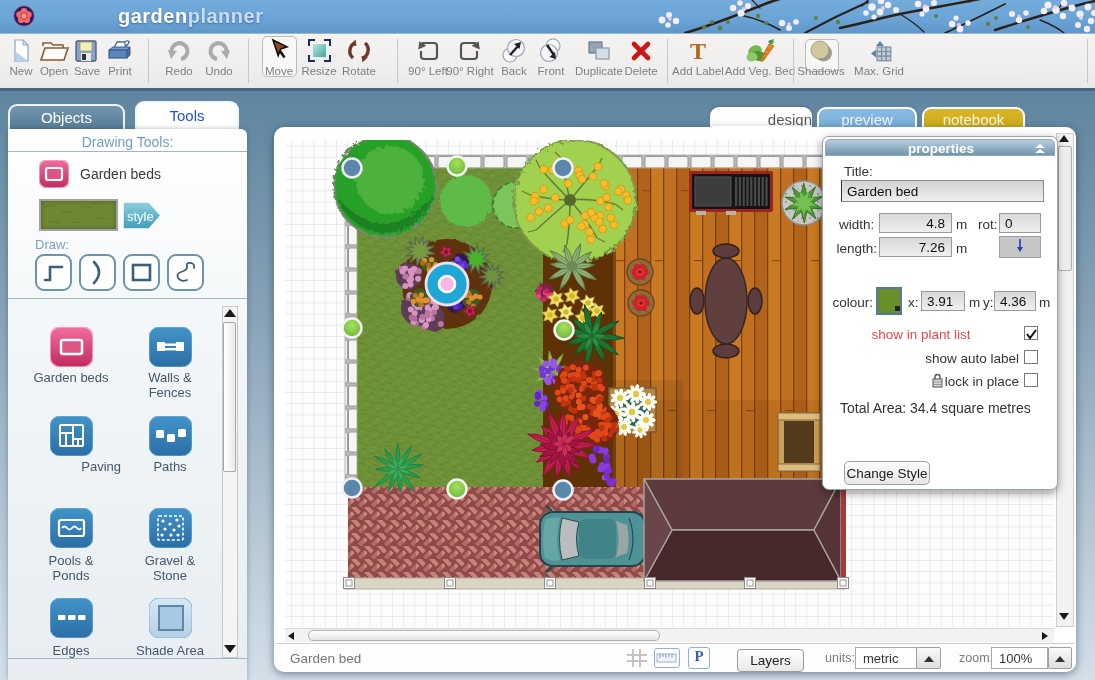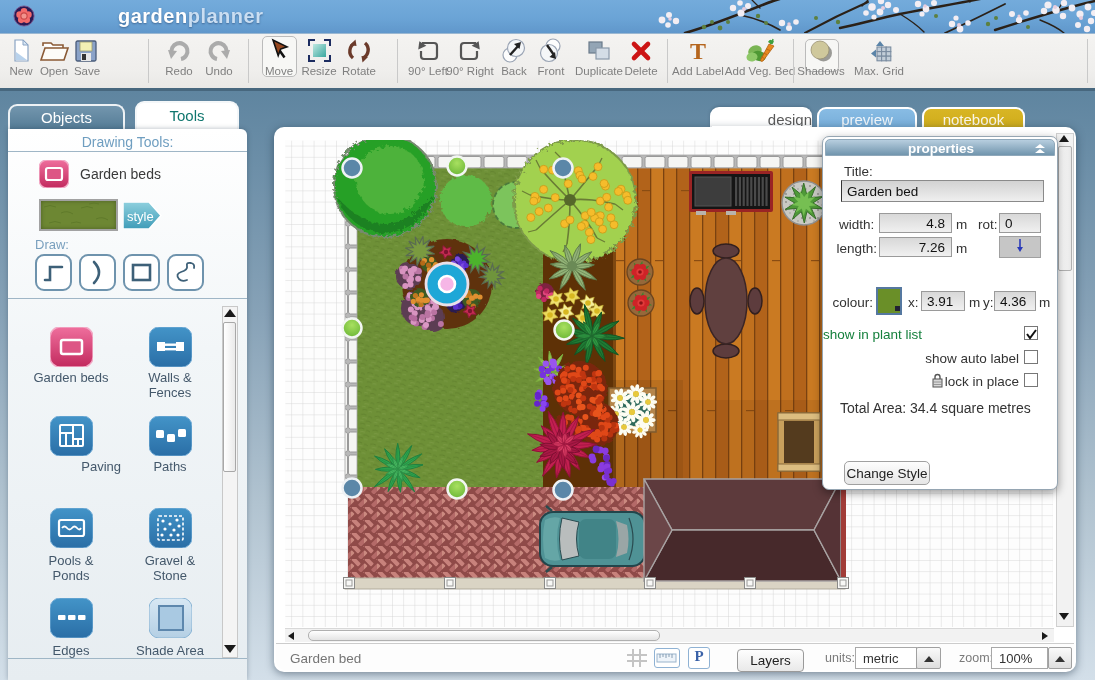--- a/index.html
+++ b/index.html
@@ -126,20 +126,30 @@
         <div class="tblab" style="left:0;width:60px">Open</div>
       </div>
       <div class="abs" style="left:57px;top:0;width:60px;height:55px">
         <div class="ticon" style="left:16px"><svg width="26" height="26" viewBox="0 0 26 26">
             <rect x="3" y="3" width="20" height="20" rx="1.5" fill="#8aa2c8" stroke="#4a5c7a" stroke-width="1.3"></rect>
             <rect x="7" y="4" width="12" height="9" fill="#f2f0b4" stroke="#9a9a70" stroke-width="0.8"></rect>
             <rect x="8" y="15" width="10" height="8" fill="#e8e8e8"></rect>
             <rect x="9" y="16" width="4" height="6" fill="#333"></rect>
           </svg></div>
         <div class="tblab" style="left:0;width:60px">Save</div>
+      </div>
+      <div class="abs" style="left:90px;top:0;width:60px;height:55px">
+        <div class="ticon" style="left:16px"><svg width="30" height="26" viewBox="0 0 30 26">
+            <path d="M8,10 l3,-6 h12 l-3,5" fill="#fff" stroke="#4a6a9a" stroke-width="1.3"></path>
+            <path d="M3,12 l4,-3 h17 l-3,3 z" fill="#7aa0d0" stroke="#3a5a8a" stroke-width="1"></path>
+            <rect x="3" y="12" width="18" height="8" fill="#5a85bd" stroke="#3a5a8a" stroke-width="1.2"></rect>
+            <path d="M21,20 v-8 l3,-3 v8 z" fill="#48709f" stroke="#3a5a8a" stroke-width="1"></path>
+            <path d="M19,4 c3,-3 5,0 3,2 l-3,2 z" fill="#fff" stroke="#4a6a9a" stroke-width="1.2"></path>
+          </svg></div>
+        <div class="tblab" style="left:0;width:60px">Print</div>
       </div>
       <div class="abs" style="left:189px;top:0;width:60px;height:55px">
         <div class="ticon" style="left:16px"><svg width="28" height="26" viewBox="0 0 28 26">
             <path d="M21,16 a8,8 0 1 0 -9,5" fill="none" stroke="#ababab" stroke-width="4"></path>
             <path d="M25,12 l-9,1 6,8 z" fill="#ababab"></path>
           </svg></div>
         <div class="tblab" style="left:0;width:60px">Undo</div>
       </div>
       <div class="abs" style="left:149px;top:0;width:60px;height:55px">
         <div class="ticon" style="left:16px"><svg width="28" height="26" viewBox="0 0 28 26">
@@ -1175,21 +1185,21 @@
     <div class="abs" style="left:7px;top:8px;width:0;height:0;border:5px solid transparent;border-bottom:6px solid #333;border-top:none"></div>
       </div>
   <div class="abs" style="left:683px;top:7px;font-size:12.5px;color:#7a7a7a">zoom:</div>
   <div class="abs" style="left:715px;top:3px;width:57px;height:22px;background:#fff;border:1px solid #a8a8a8;font-size:13px;color:#333;padding:3px 0 0 7px">100%</div>
   <div class="abs" style="left:772px;top:3px;width:24px;height:22px;background:linear-gradient(180deg,#fafafa,#dedede);border:1px solid #a0a0a0;border-radius:2px">
     <div class="abs" style="left:6px;top:8px;width:0;height:0;border:5px solid transparent;border-bottom:6px solid #333;border-top:none"></div>
       </div>
 </div>
 
 <div class="abs" style="left:8px;top:104px;width:117px;height:25px;background:linear-gradient(180deg,#7396ae,#557c96);border:2px solid #eef2f5;border-bottom:none;border-radius:9px 9px 0 0;text-align:center;font-size:15px;color:#fff;padding-top:3px">Objects</div>
-<div class="abs" style="left:135px;top:101px;width:104px;height:28px;background:#fff;border:2px solid #f4f7f9;border-bottom:none;border-radius:9px 9px 0 0;text-align:center;font-size:15px;color:#0f766e;padding-top:4px">Tools</div>
+<div class="abs" style="left:135px;top:101px;width:104px;height:28px;background:#fff;border:2px solid #f4f7f9;border-bottom:none;border-radius:9px 9px 0 0;text-align:center;font-size:15px;color:#1d4ed8;padding-top:4px">Tools</div>
 <div class="abs" style="left:8px;top:129px;width:239px;height:551px;background:linear-gradient(180deg,#ffffff,#f2f6f8 40%,#e7edf1);border-radius:0 6px 0 0;box-shadow:0 0 5px rgba(30,50,70,.35)">
   <svg class="abs" style="left:0;top:0" width="239" height="551" viewBox="0 0 239 551">
     <defs>
       <linearGradient id="pinkg" x1="0" y1="0" x2="0" y2="1">
             <stop offset="0" stop-color="#ef6f9d"></stop>
             <stop offset="1" stop-color="#c22a5e"></stop>
           </linearGradient>
       <linearGradient id="blueg" x1="0" y1="0" x2="0" y2="1">
             <stop offset="0" stop-color="#4394c8"></stop>
             <stop offset="1" stop-color="#2a6ea6"></stop>
@@ -1338,21 +1348,21 @@
         </svg></div>
   <div class="abs" style="left:8px;top:158px;width:42px;text-align:right;font-size:13.5px;color:#333">colour:</div>
   <div class="abs" style="left:53px;top:150px;width:26px;height:28px;background:#6a8f28;border:2px solid #5578a0"></div>
   <div class="abs" style="left:72px;top:169px;width:0;height:0;border:4px solid transparent;border-right:5px solid #223;border-bottom:5px solid #223;border-top:none;border-left:none"></div>
   <div class="abs" style="left:85px;top:158px;font-size:13.5px;color:#333">x:</div>
   <div class="abs" style="left:98px;top:154px;width:44px;height:20px;background:linear-gradient(180deg,#d8d8d8,#f0f0f0);border:1px solid #9a9a9a;font-size:13.5px;color:#111;padding:2px 0 4px 5px">3.91</div>
   <div class="abs" style="left:146px;top:158px;font-size:13.5px;color:#333">m</div>
   <div class="abs" style="left:160px;top:158px;font-size:13.5px;color:#333">y:</div>
   <div class="abs" style="left:171px;top:154px;width:42px;height:20px;background:linear-gradient(180deg,#d8d8d8,#f0f0f0);border:1px solid #9a9a9a;font-size:13.5px;color:#111;padding:2px 0 0 5px">4.36</div>
   <div class="abs" style="left:216px;top:158px;font-size:13.5px;color:#333">m</div>
-  <div class="abs" style="left:0;top:190px;width:196px;text-align:left;font-size:13.5px;color:#15803d">show in plant list</div>
+  <div class="abs" style="left:0;top:190px;width:196px;text-align:center;font-size:13.5px;color:#ef4444">show in plant list</div>
   <div class="abs" style="left:201px;top:189px;width:14px;height:14px;background:#fff;border:1px solid #777">
     <svg width="13" height="13" viewBox="0 0 13 13">
           <path d="M2,6 l3,4 6,-8" fill="none" stroke="#111" stroke-width="2"></path>
         </svg></div>
   <div class="abs" style="left:0;top:214px;width:196px;text-align:right;font-size:13.5px;color:#333">show auto label</div>
   <div class="abs" style="left:201px;top:213px;width:14px;height:14px;background:#fff;border:1px solid #777"></div>
   <div class="abs" style="left:0;top:237px;width:196px;text-align:right;font-size:13.5px;color:#333">lock in place</div>
   <svg class="abs" style="left:108px;top:236px" width="13" height="15" viewBox="0 0 13 15">
         <rect x="2" y="6" width="9" height="8" fill="#d8d8d8" stroke="#555" stroke-width="1"></rect>
         <path d="M4,6 v-2 a2.5,2.5 0 0 1 5,0 v2" fill="none" stroke="#555" stroke-width="1.4"></path>

